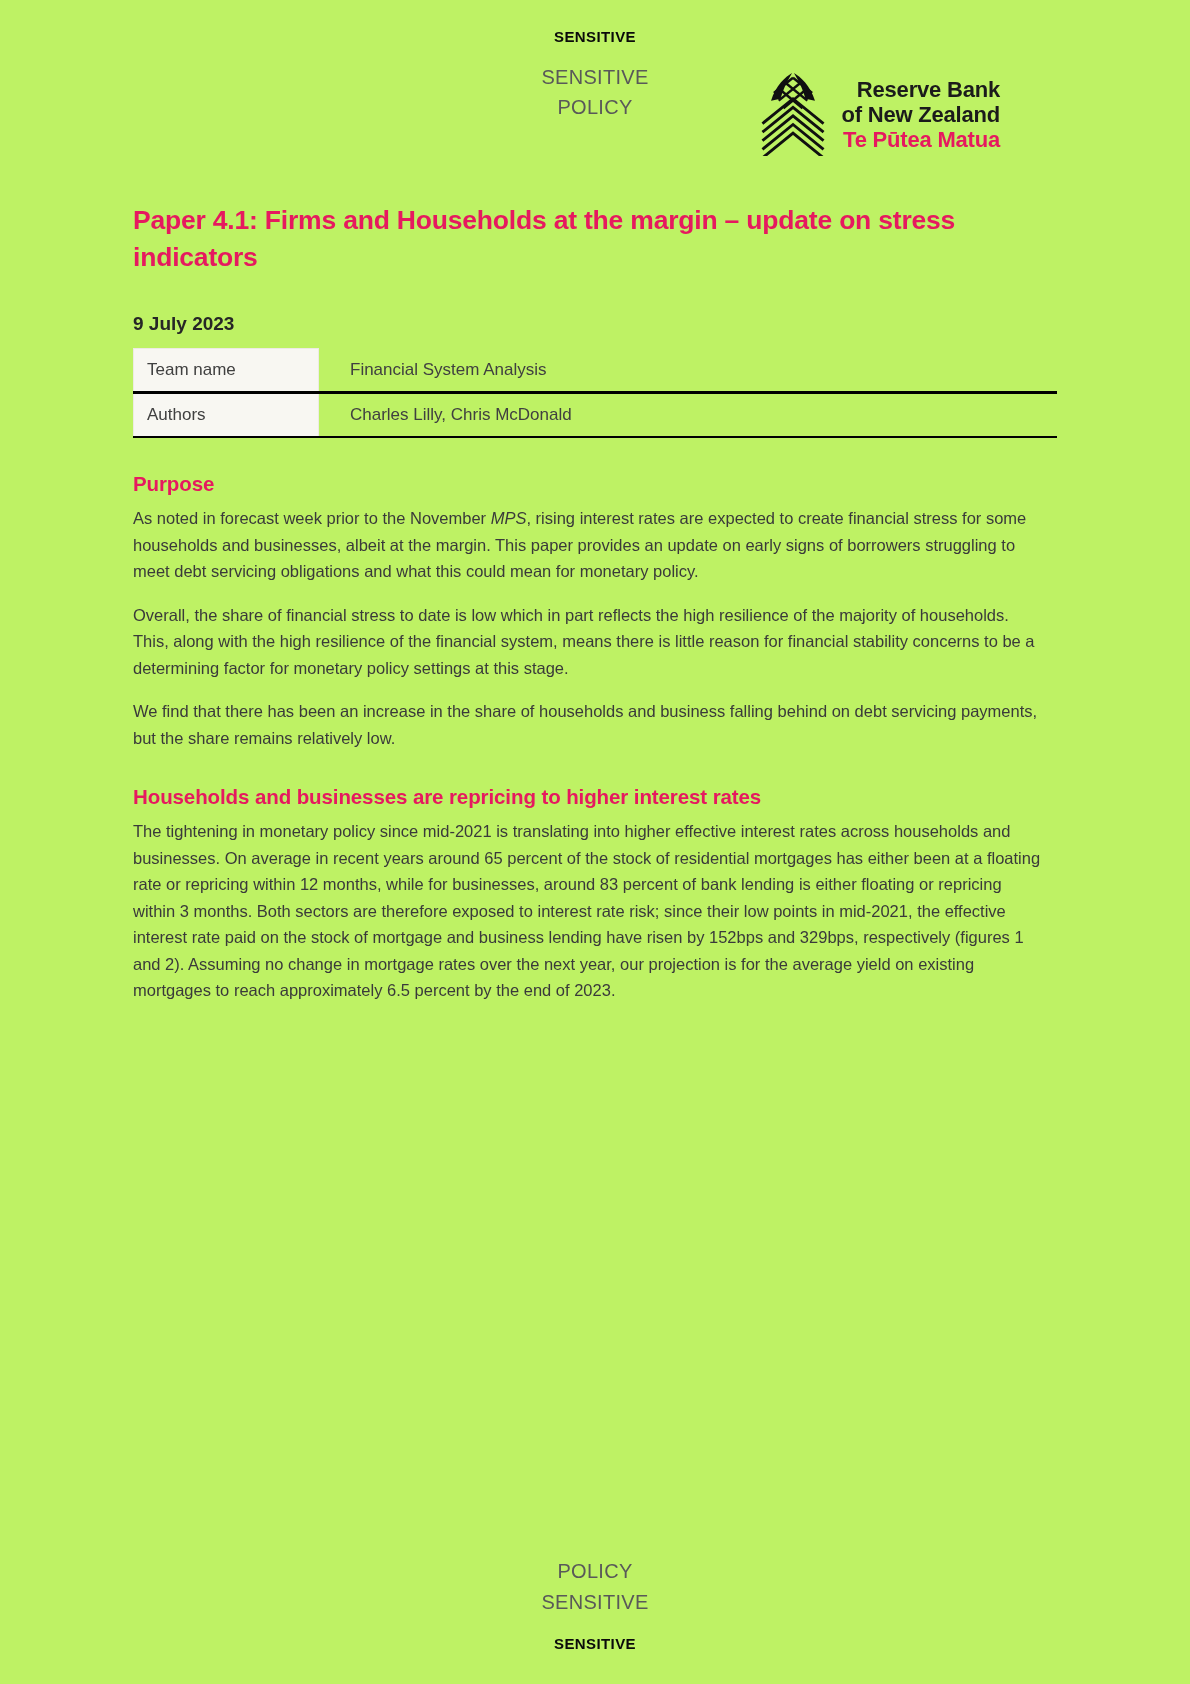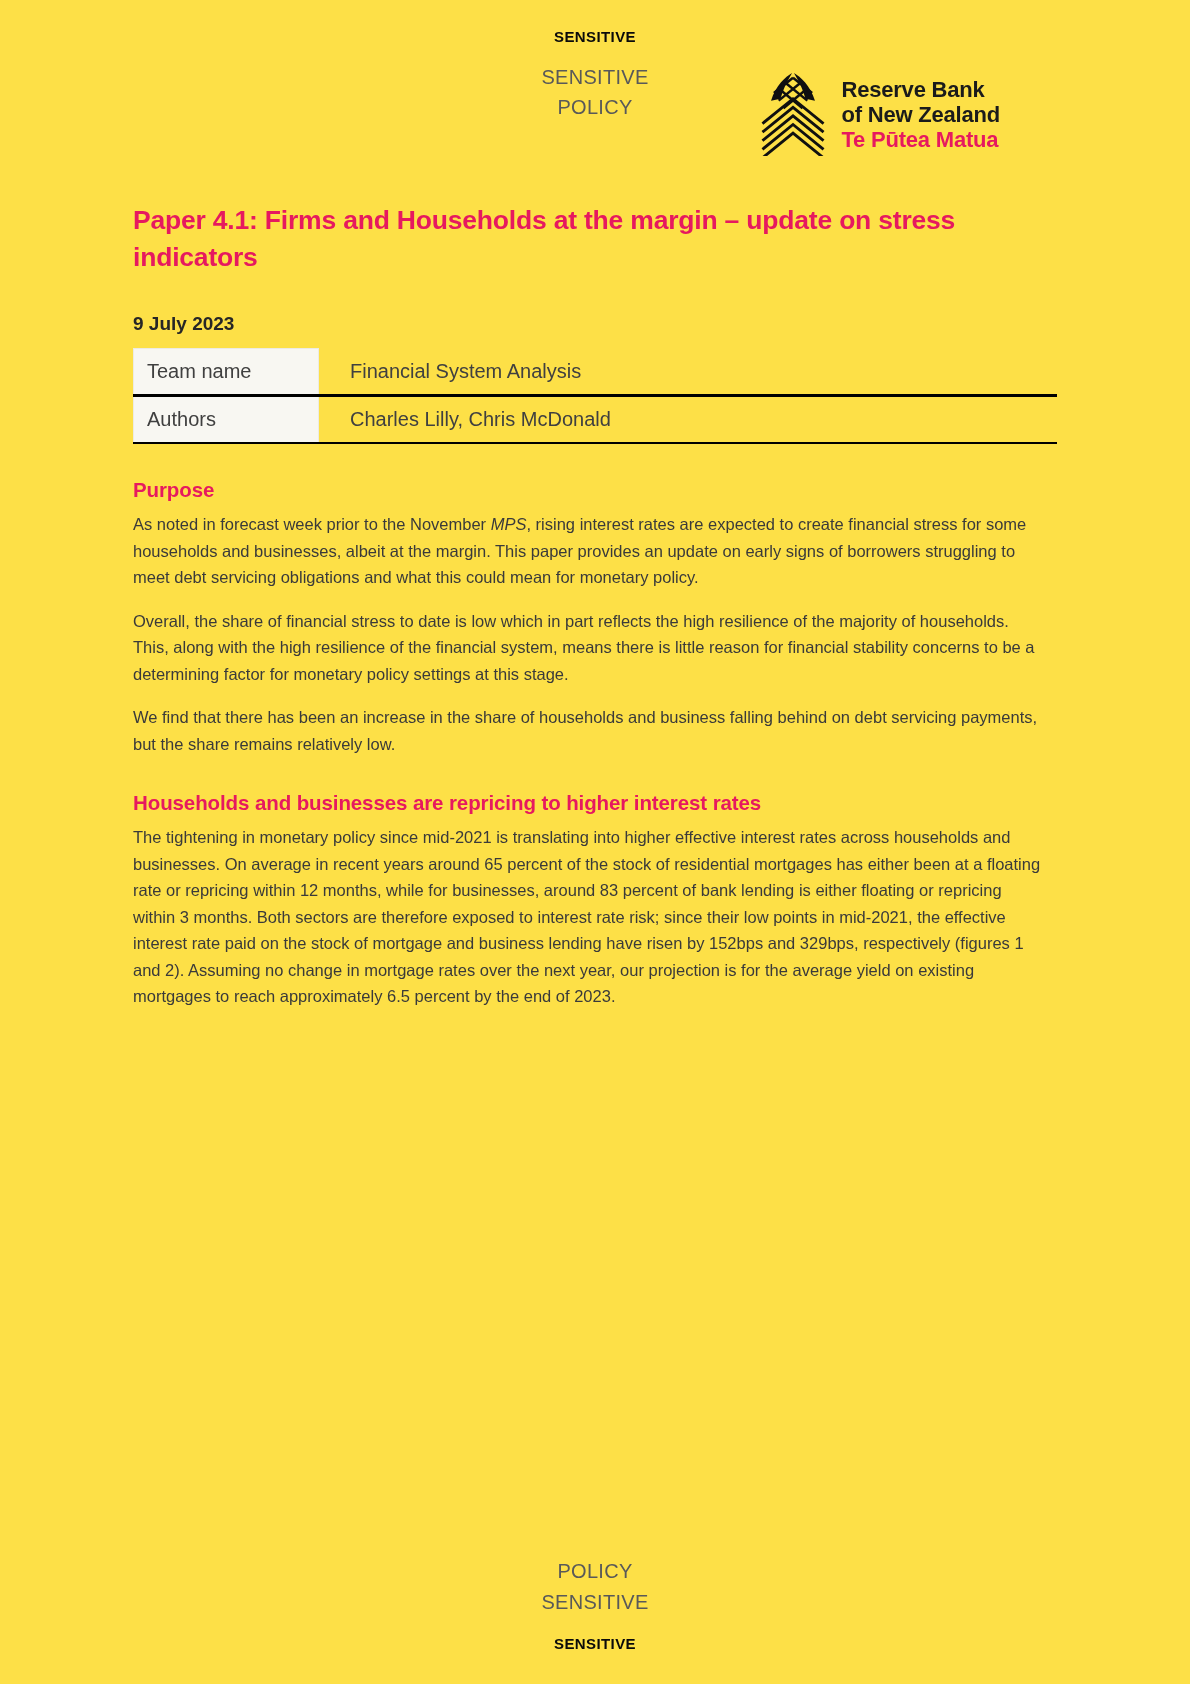--- a/index.html
+++ b/index.html
@@ -1,43 +1,43 @@
 <!DOCTYPE html>
 <html><head>
 <meta charset="utf-8">
 <style>
   html,body { margin:0; padding:0; background:#fff; }
   .page {
-    position:relative; width:1190px; height:1684px; background:#fde047;
+    position:relative; width:1190px; height:1684px; background:#bef264;
     font-family:"Liberation Sans", sans-serif; color:#3a3a3a; overflow:hidden;
   }
 
   
   .doc-header { position:absolute; top:28px; left:0; width:100%; text-align:center; }
   .mark-bold { font-size:15px; font-weight:700; color:#0a0a0a; letter-spacing:.4px; }
   .mark-gray-block { margin-top:17px; }
   .mark-gray { font-size:20px; color:#595959; line-height:30px; letter-spacing:.3px; }
 
   
-  .logo { position:absolute; top:72px; right:190px; display:flex; align-items:center; gap:12px; }
+  .logo { position:absolute; top:72px; right:190px; display:flex; align-items:center; gap:12px;text-align:right; }
   .logo-mark { width:72px; height:84px; }
   .logo-text { font-weight:700; font-size:22px; line-height:25px; color:#1b1b1b; letter-spacing:-0.2px; }
   .logo-text .te-putea { color:#e6195f; }
 
   
   .content { position:absolute; left:133px; top:202px; width:924px; }
 
   h1.doc-title {
     margin:0; font-size:26.5px; line-height:37px; font-weight:700; color:#e6195f;
     letter-spacing:-0.2px; max-width:905px;
   }
   .doc-date { margin-top:37px; font-size:19px; font-weight:700; color:#262626; }
 
   table.meta { margin-top:13px; width:100%; border-collapse:collapse; }
-  table.meta td { font-size:20px; color:#404040; vertical-align:middle; }
+  table.meta td { font-size:17px; color:#404040; vertical-align:middle; }
   td.meta-label {
     width:158px; background:#f8f7f2; border:1px solid #edebe3; padding:11px 13px;
   }
   td.meta-value { padding:11px 31px; }
   tr.meta-row-1 td { border-bottom:3px solid #000; }
   tr.meta-row-2 td { border-bottom:2px solid #000; }
   tr.meta-row-2 td.meta-label { border-left:1px solid #edebe3; border-right:1px solid #edebe3; }
 
   .sections h2 {
     margin:34px 0 9px 0; font-size:20.5px; font-weight:700; color:#e6195f; letter-spacing:-0.1px;

